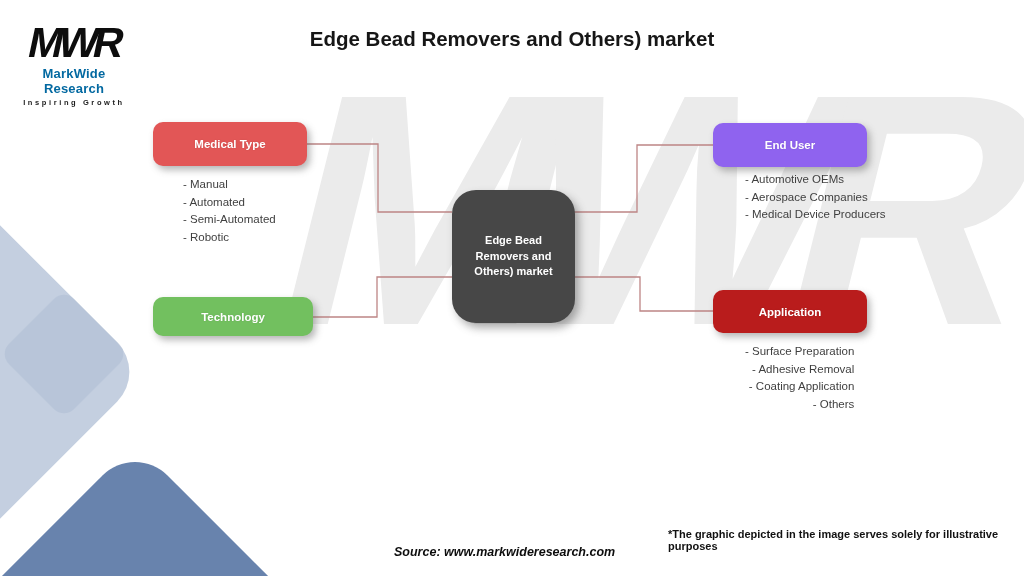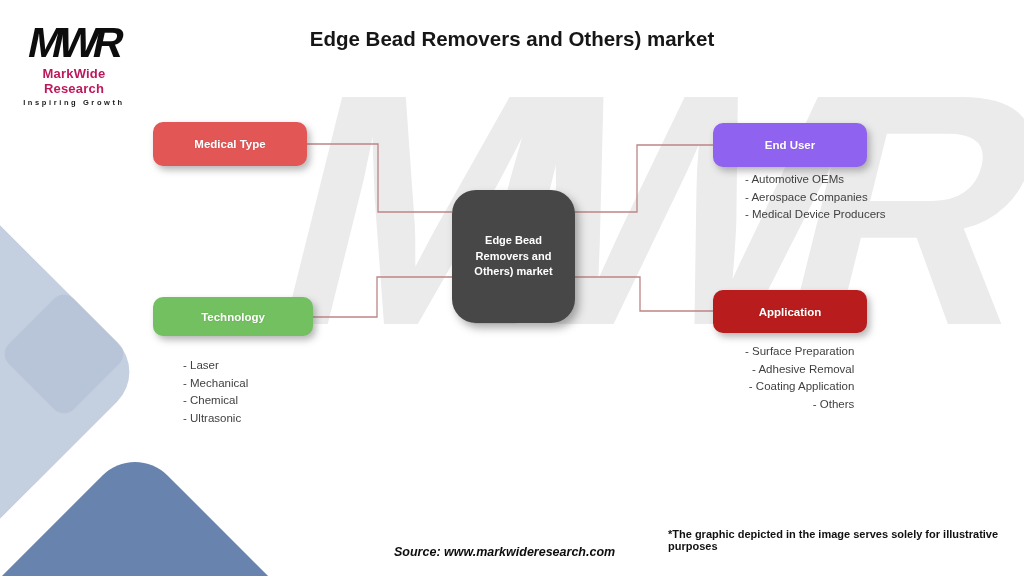--- a/index.html
+++ b/index.html
@@ -30,21 +30,21 @@
   }
   
   svg.connectors{position:absolute;left:0;top:0;z-index:3;}
   svg.connectors polyline{fill:none;stroke:#bd8585;stroke-width:1.3;}
   
   .logo{position:absolute;left:16px;top:22px;width:116px;text-align:center;z-index:4;}
   .logo-glyph{
     font-size:42px;font-weight:900;letter-spacing:-5px;color:#0d0d0d;
     transform:skewX(-12deg);line-height:1.0;
   }
-  .logo-name{font-size:13px;font-weight:800;color:#be185d;margin-top:2px;letter-spacing:.2px;}
+  .logo-name{font-size:13px;font-weight:800;color:#0369a1;margin-top:2px;letter-spacing:.2px;}
   .logo-tagline{font-size:7.5px;font-weight:700;color:#1c1c1c;letter-spacing:2.6px;margin-top:2px;}
   
   .page-title{
     position:absolute;left:0;top:27px;width:1024px;text-align:center;z-index:4;
     font-size:20.5px;font-weight:700;color:#161616;
   }
   
   .center-node{
     position:absolute;left:452px;top:190px;width:123px;height:133px;z-index:4;
     border-radius:24px;background:#474747;color:#fff;
@@ -103,35 +103,35 @@
     <div class="logo-glyph">MWR</div>
     <div class="logo-name">MarkWide Research</div>
     <div class="logo-tagline">Inspiring Growth</div>
   </div>
 
   <div class="page-title">Edge Bead Removers and Others) market</div>
 
   <div class="center-node" style="background-color: rgb(71, 71, 71);">Edge Bead Removers and Others) market</div>
 
   <div class="branch-box box-product" style="background-color: rgb(226, 86, 86);">Medical Type</div>
+  <div class="branch-list list-product">
+    <div>- Manual</div>
+    <div>- Automated</div>
+    <div>- Semi-Automated</div>
+    <div>- Robotic</div>
+  </div>
 
   <div class="branch-box box-enduser" style="background-color: rgb(143, 99, 239);">End User</div>
   <div class="branch-list list-enduser">
     <div>- Automotive OEMs</div>
     <div>- Aerospace Companies</div>
     <div>- Medical Device Producers</div>
   </div>
 
   <div class="branch-box box-technology" style="background-color: rgb(114, 192, 95);">Technology</div>
-  <div class="branch-list list-technology">
-    <div>- Laser</div>
-    <div>- Mechanical</div>
-    <div>- Chemical</div>
-    <div>- Ultrasonic</div>
-  </div>
 
   <div class="branch-box box-application" style="background-color: #b91c1c;">Application</div>
   <div class="branch-list list-application">
     <div>- Surface Preparation</div>
     <div>- Adhesive Removal</div>
     <div>- Coating Application</div>
     <div>- Others</div>
   </div>
 
   <div class="source-line">Source: www.markwideresearch.com</div>

